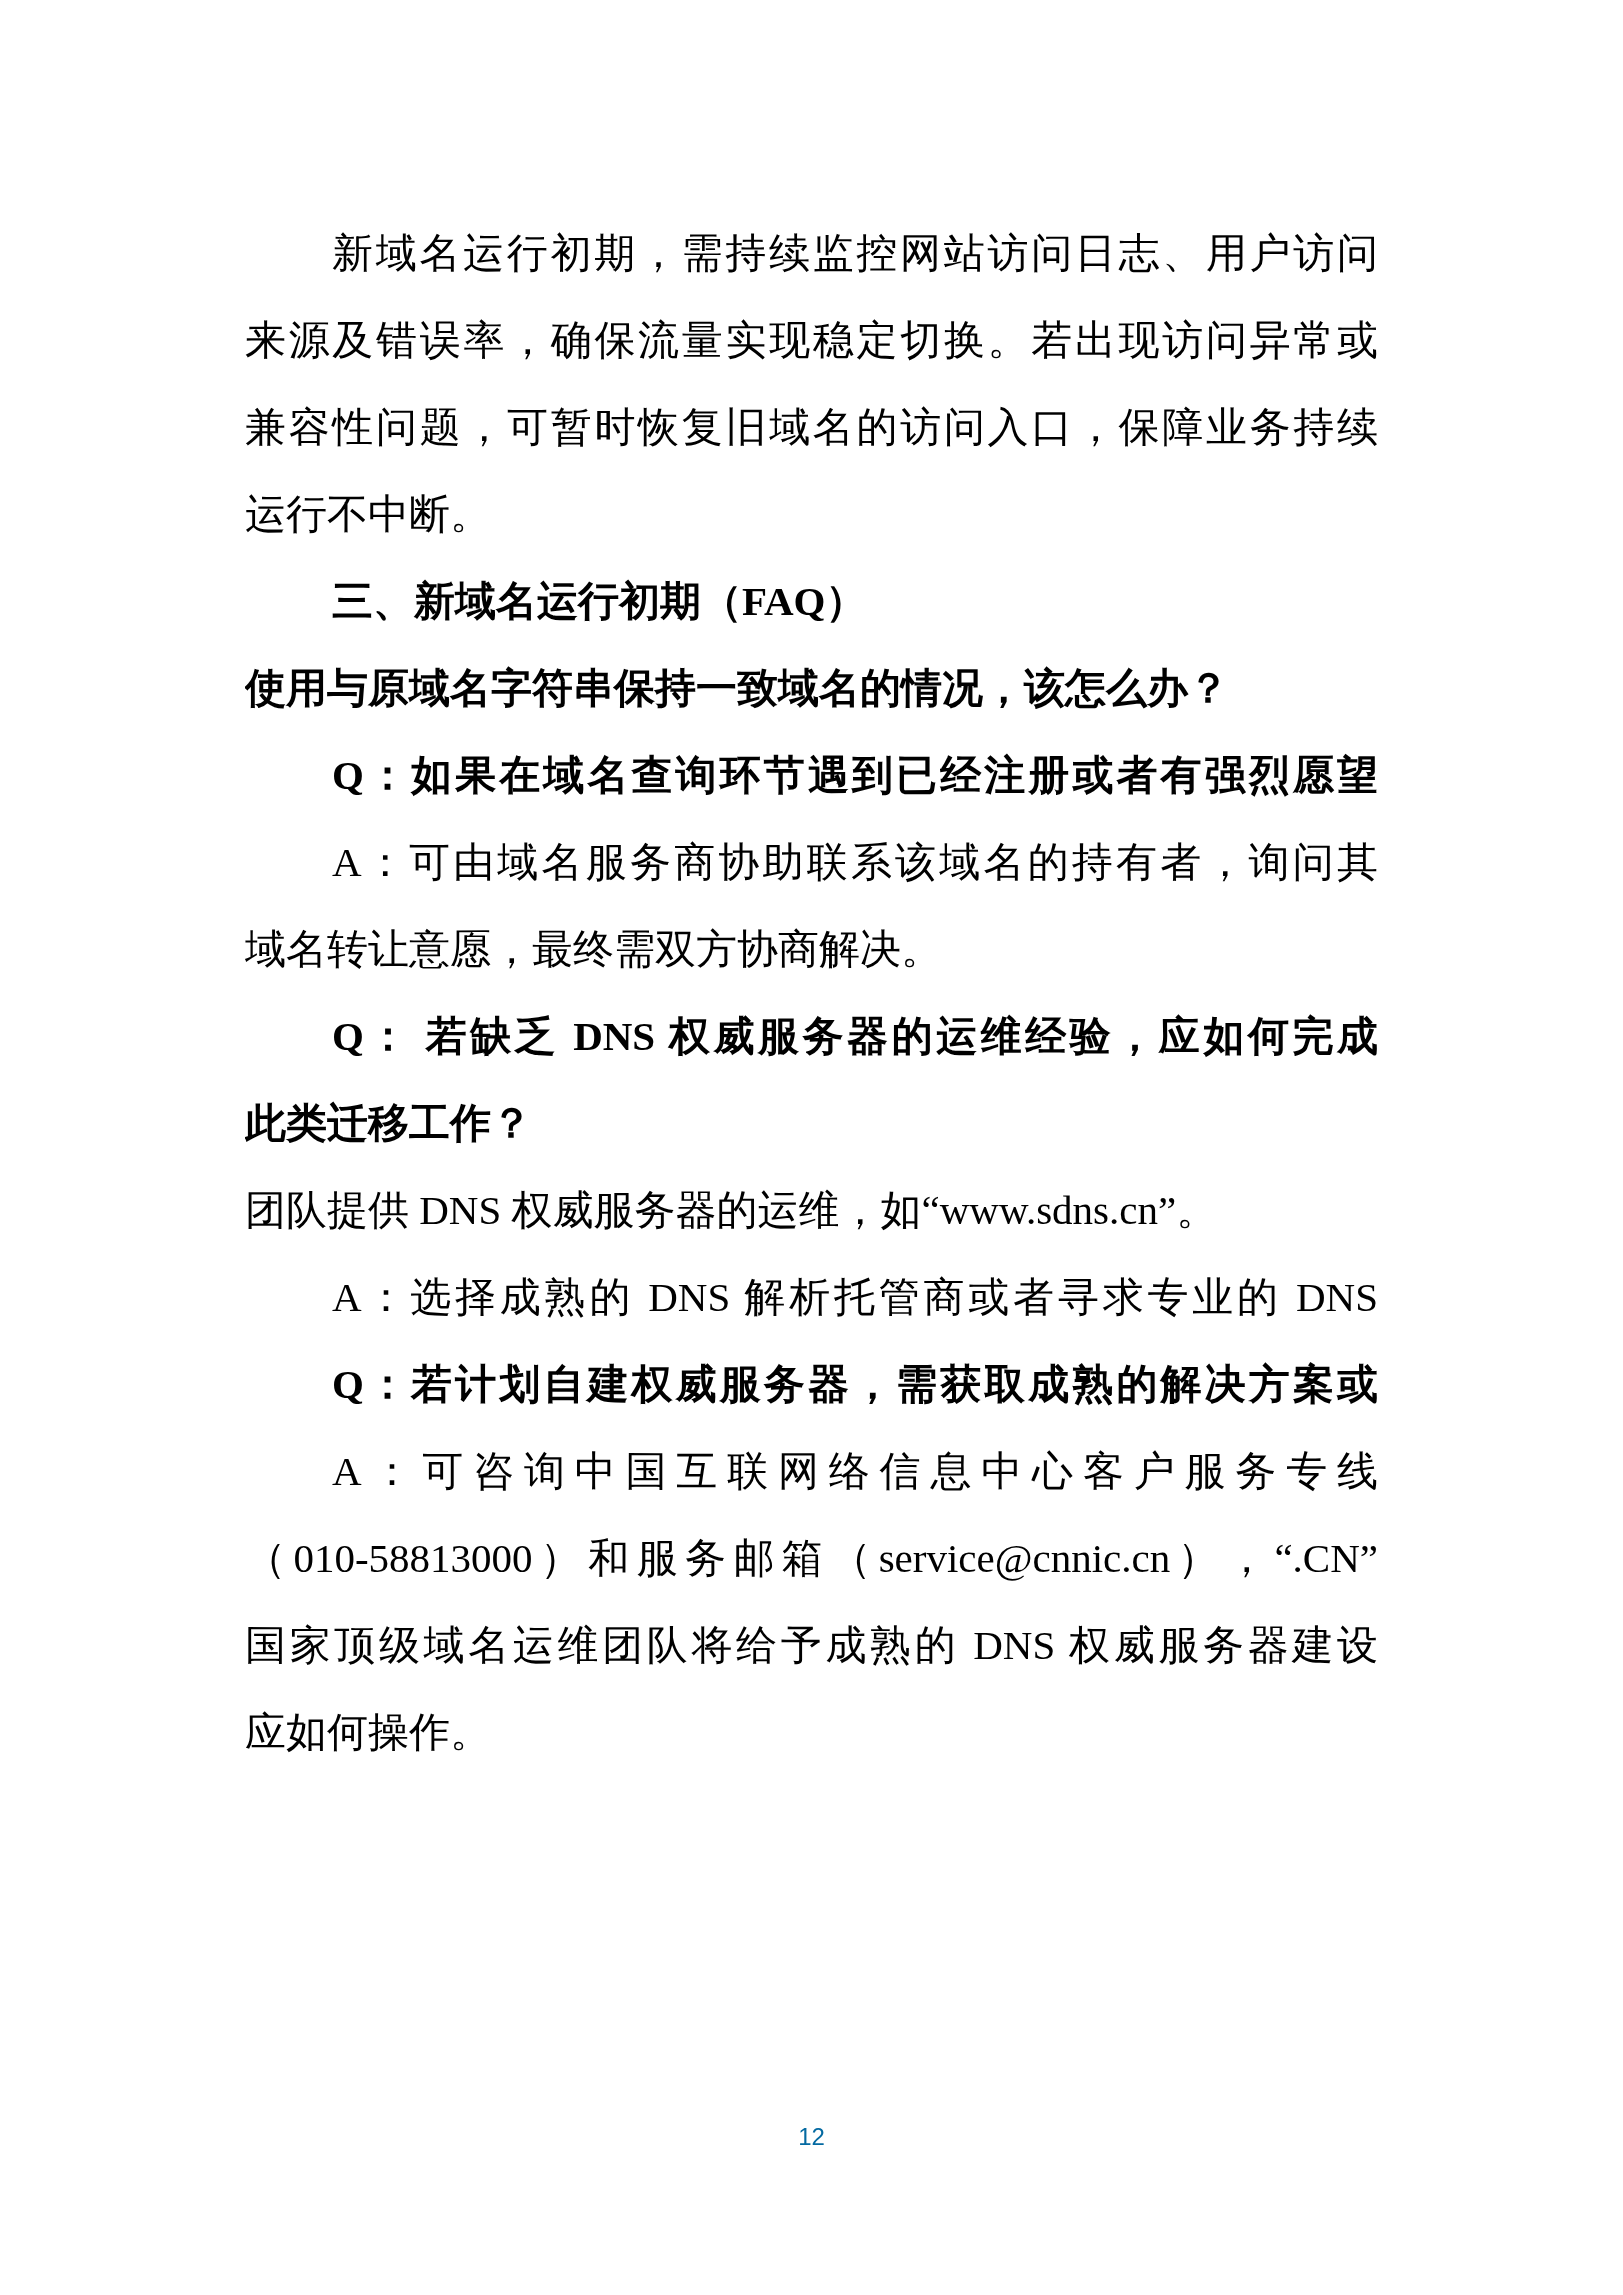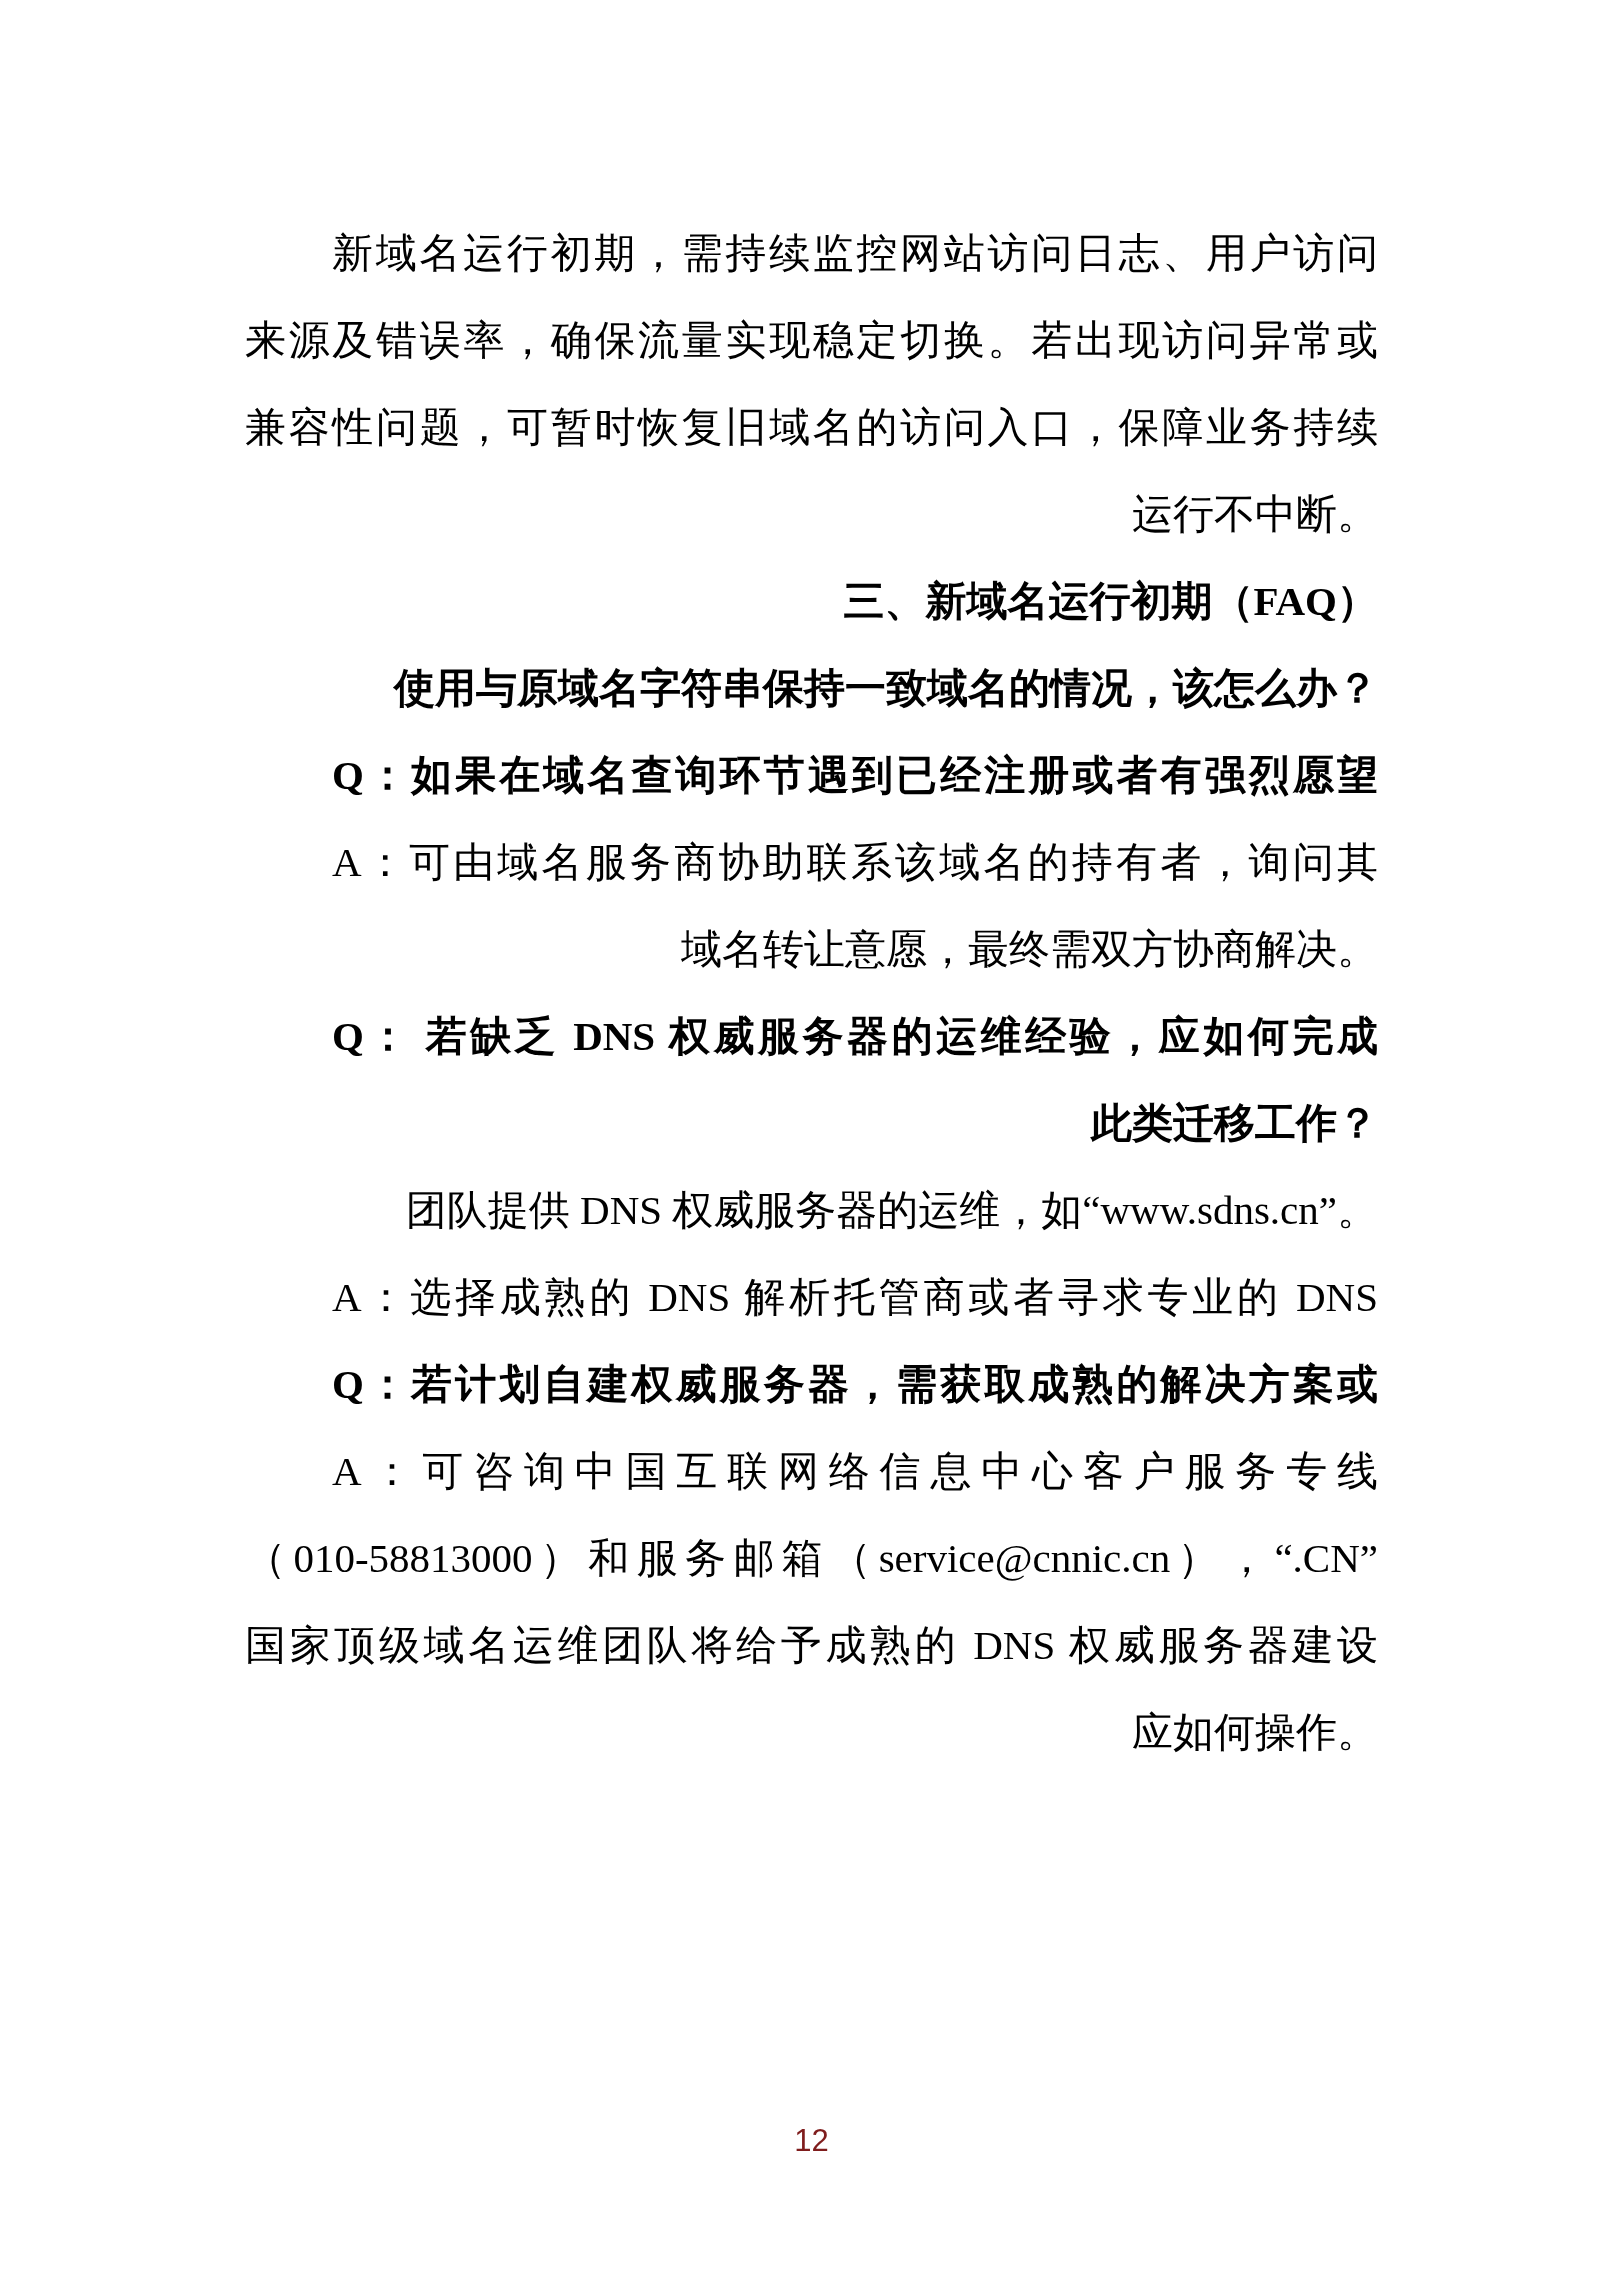--- a/index.html
+++ b/index.html
@@ -17,41 +17,40 @@
     position: absolute;
     left: 245px;
     top: 210px;
     width: 1133px;
   }
   .line {
     height: 87px;
     line-height: 87px;
     font-size: 41px;
     overflow: hidden;
-    text-align: right;
   }
   .indent { padding-left: 87px; }
   .bold { font-weight: 700; }
   .just { text-align: justify; }
   .just::after {
     content: "";
     display: inline-block;
     width: 100%;
     height: 0;
   }
   .page-number {
     position: absolute;
     top: 2125px;
     left: 0;
     width: 100%;
     text-align: center;
-    font-size: 31px;
+    font-size: 24px;
     line-height: 1;
     font-family: "Liberation Sans", "DejaVu Sans", sans-serif;
-    color: #7f1d1d;
+    color: #0369a1;
   }
 </style>
 </head>
 <body>
 
 <div class="page">
   <div class="content">
     <div class="line indent just">新域名运行初期，需持续监控网站访问日志、用户访问</div>
     <div class="line just">来源及错误率，确保流量实现稳定切换。若出现访问异常或</div>
     <div class="line just">兼容性问题，可暂时恢复旧域名的访问入口，保障业务持续</div>

